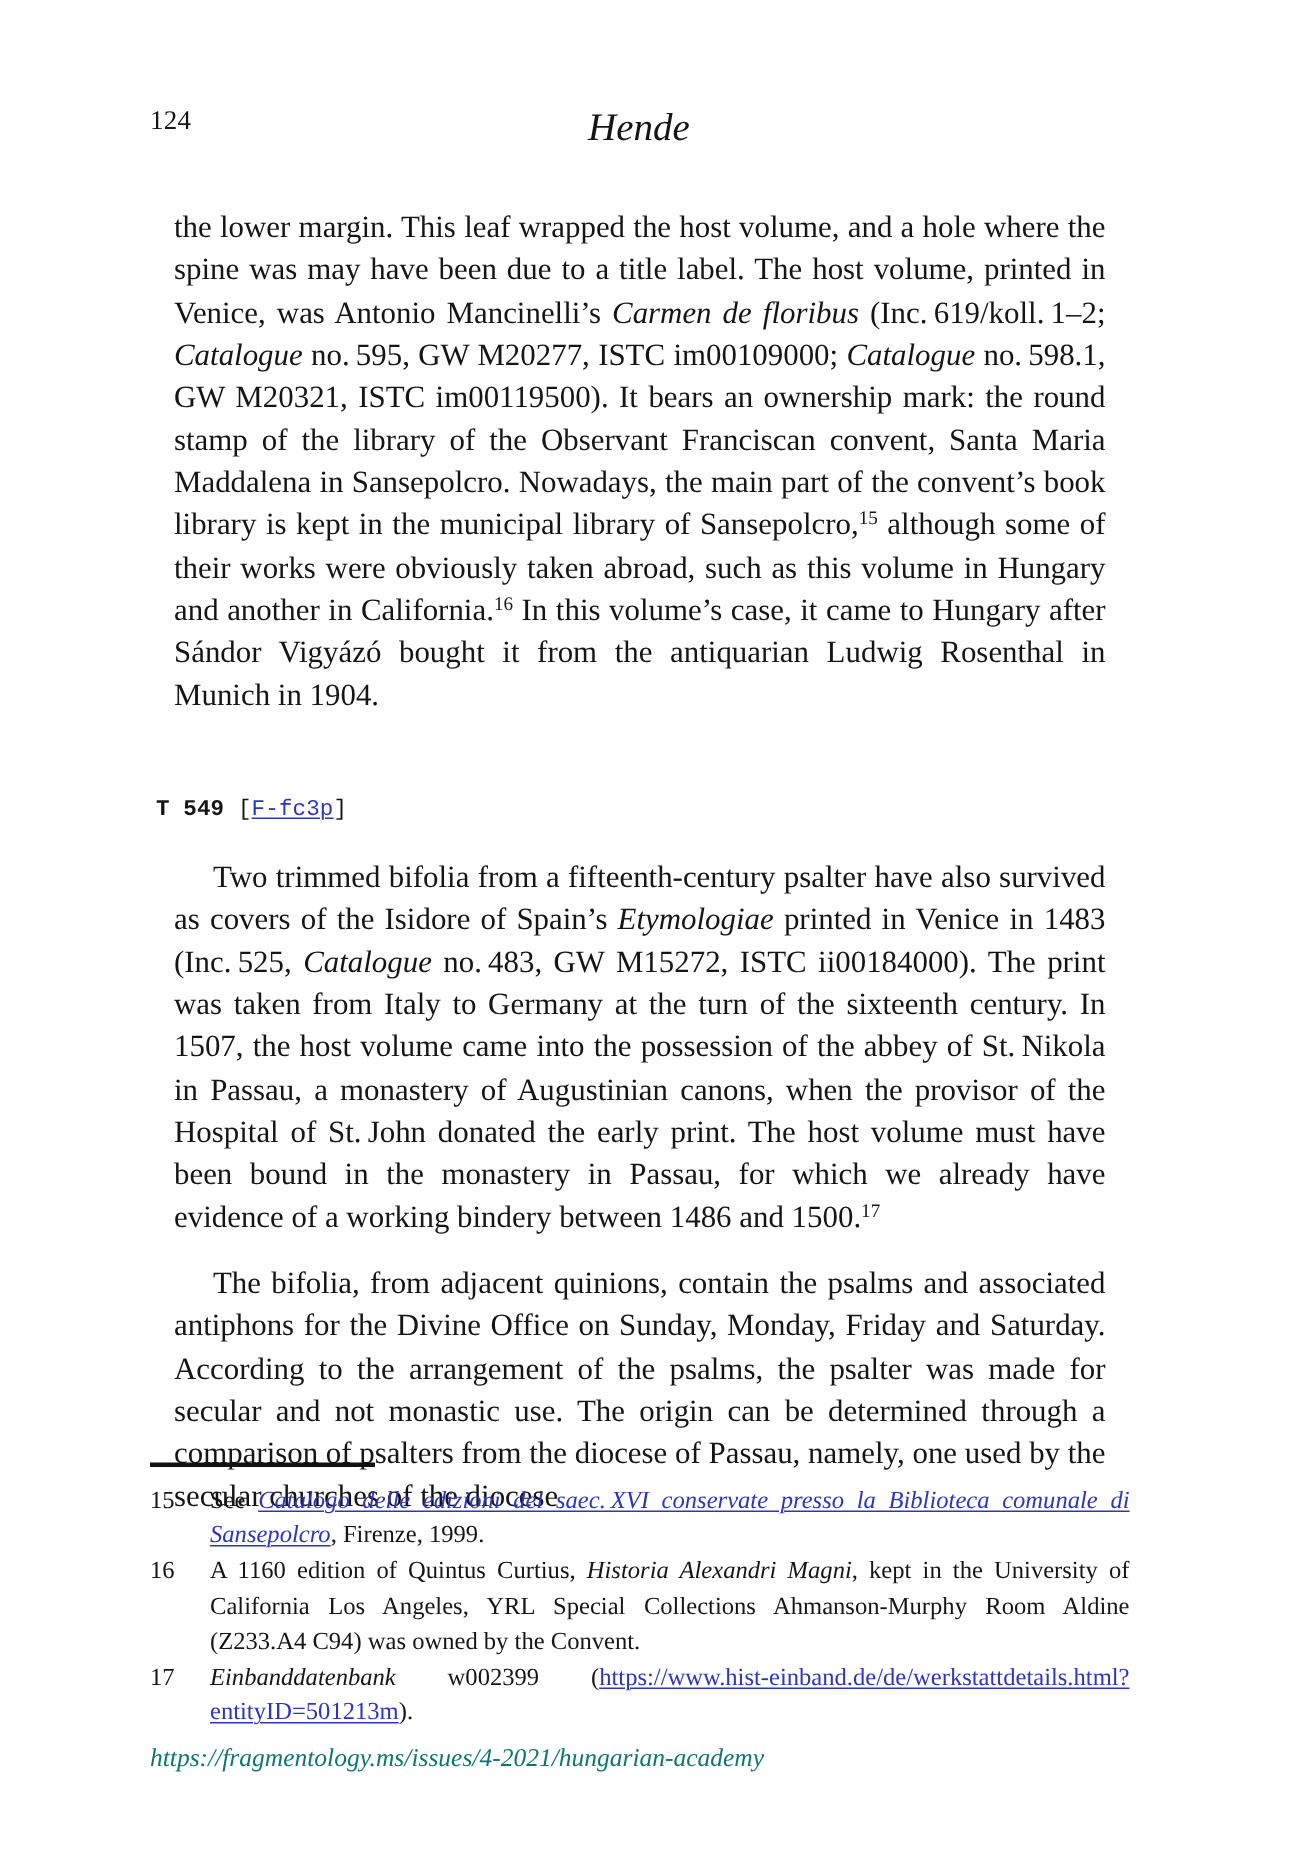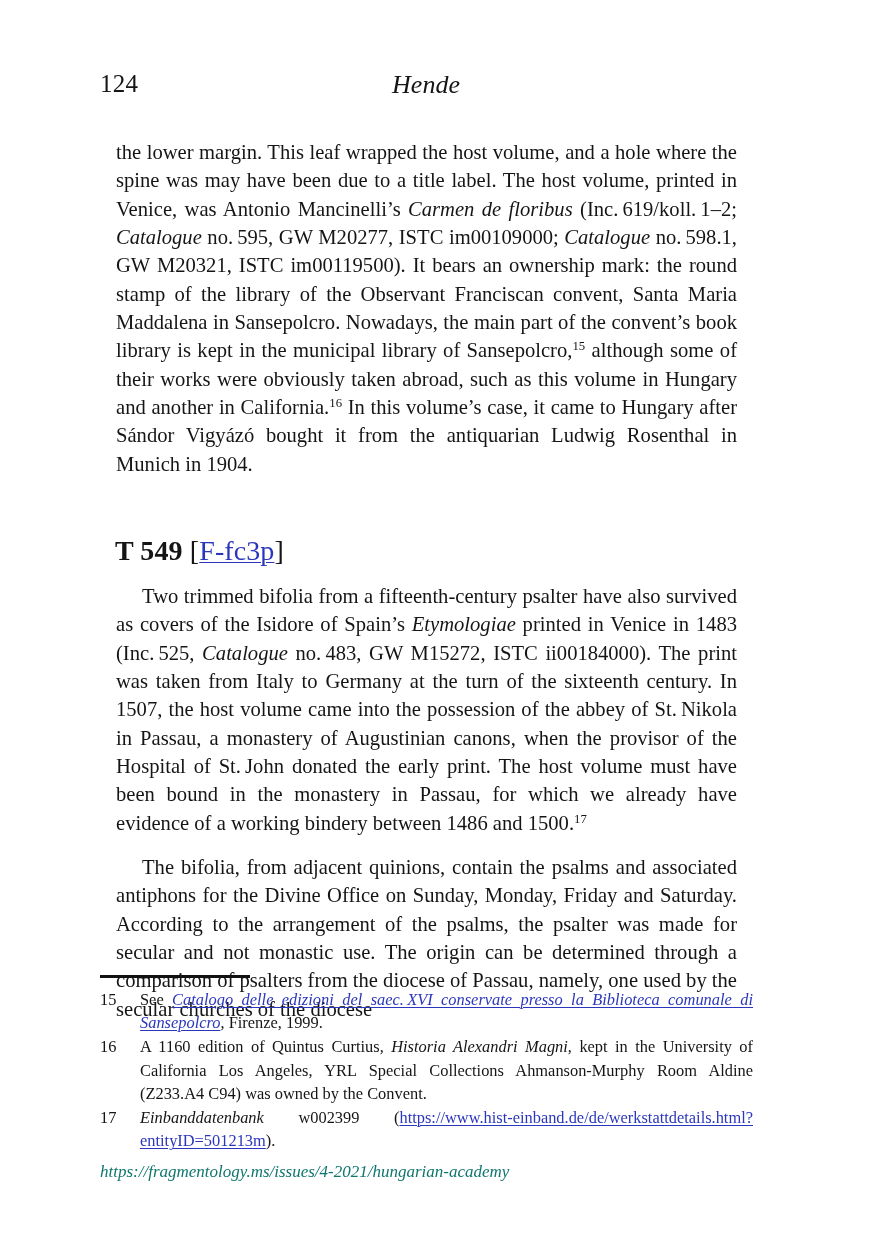--- a/index.html
+++ b/index.html
@@ -22,21 +22,21 @@
     position: absolute;
     left: 100px;
     top: 70px;
     width: 652px;
     height: 28px;
   }
   .folio {
     position: absolute;
     left: 0;
     top: 0;
-    font-size: 25px;
+    font-size: 18px;
     letter-spacing: .2px;
   }
   .head-title {
     position: absolute;
     left: 0;
     right: 0;
     top: 0;
     text-align: center;
     font-style: italic;
     font-size: 26px;
@@ -66,25 +66,26 @@
   }
   i { font-style: italic; }
   sup {
     font-size: 0.62em;
     vertical-align: 0.52em;
     line-height: 0;
   }
 
   
   .sec-head {
-    margin: 15px;
-    font-size: 28px;
+    margin: 4px;
+    font-size: 15px;
     line-height: 28.35px;
     font-weight: bold;
     letter-spacing: .1px;
+    font-family: Liberation Mono, monospace;
   }
   .sec-head .brackets { font-weight: normal; }
   a.link {
     color: #2b36bd;
     text-decoration: underline;
     text-decoration-thickness: 1px;
     text-underline-offset: 2px;
     font-weight: normal;
   }
 

